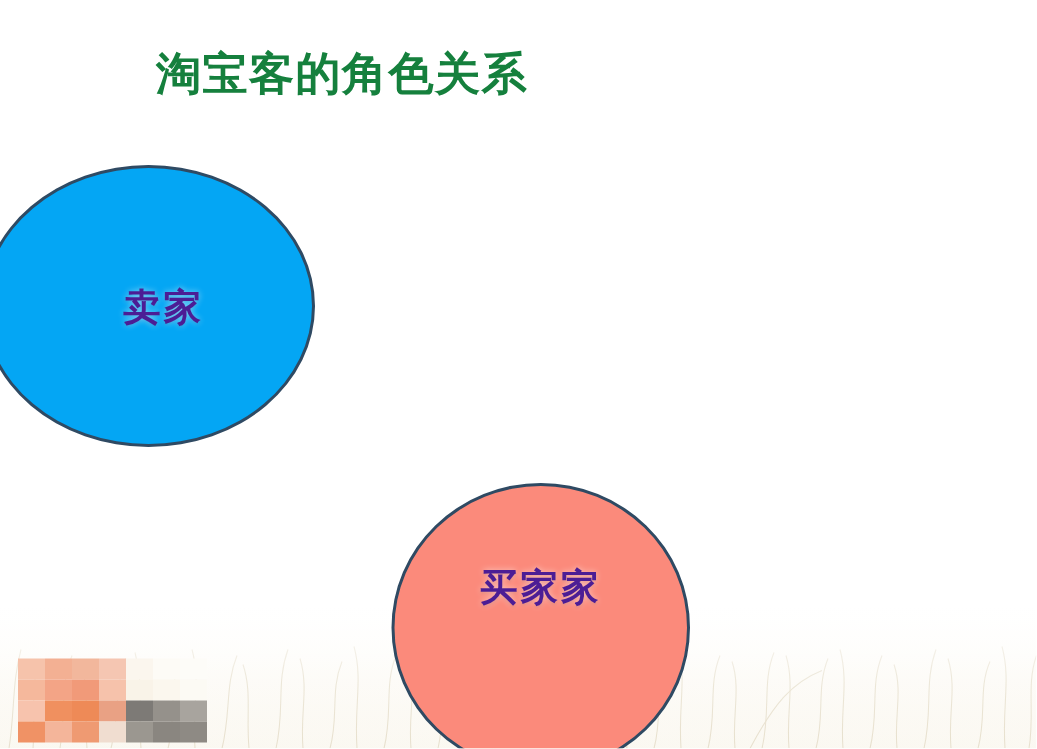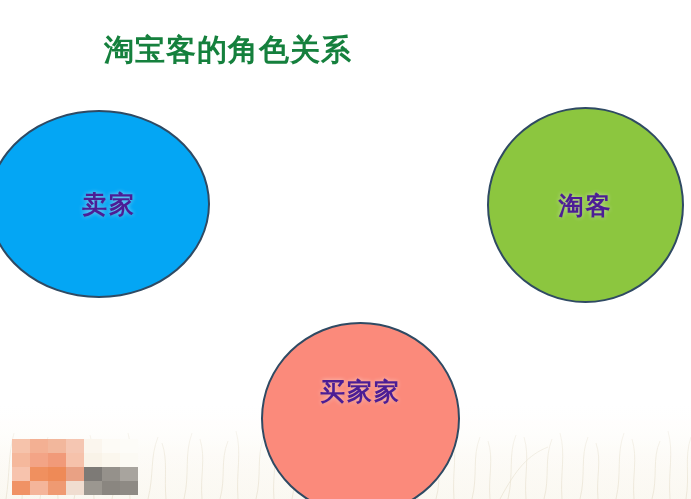--- a/index.html
+++ b/index.html
@@ -188,23 +188,20 @@
     </g>
   </svg>
   <div class="bg-field-haze"></div>
 
   <div class="title">淘宝客的角色关系</div>
 
   <div id="node-seller" class="node" style="background: rgb(4, 166, 244); border-color: rgb(47, 74, 99);">
     <span class="node-label">卖家</span>
   </div>
 
-  <div id="node-taoke" class="node" style="background: rgb(140, 198, 63); border-color: rgb(47, 74, 99);">
-    <span class="node-label">淘客</span>
-  </div>
 
   <div id="node-buyer" class="node" style="background: rgb(251, 138, 123); border-color: rgb(47, 74, 99);">
     <span class="node-label">买家家</span>
   </div>
 
   <div class="watermark" id="watermark">
       <i style="background: rgb(246, 195, 171);"></i>
       <i style="background: rgb(243, 176, 147);"></i>
       <i style="background: rgb(242, 183, 156);"></i>
       <i style="background: rgb(245, 198, 178);"></i>

